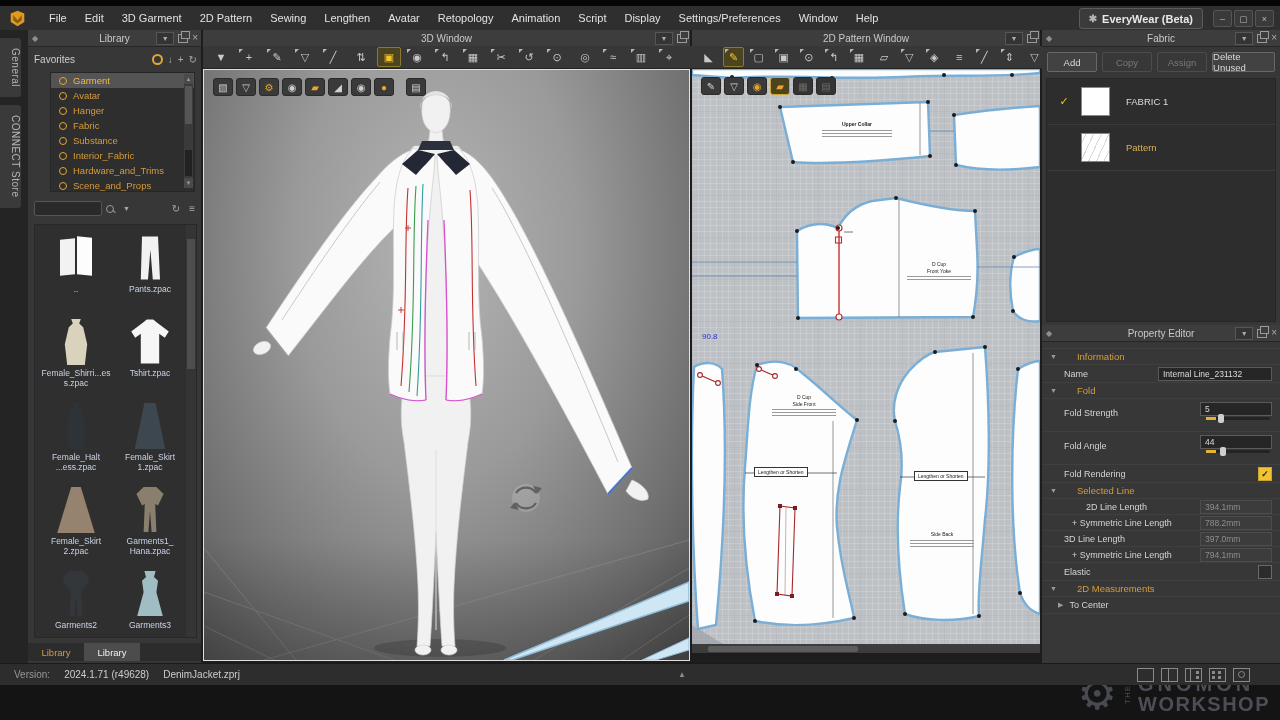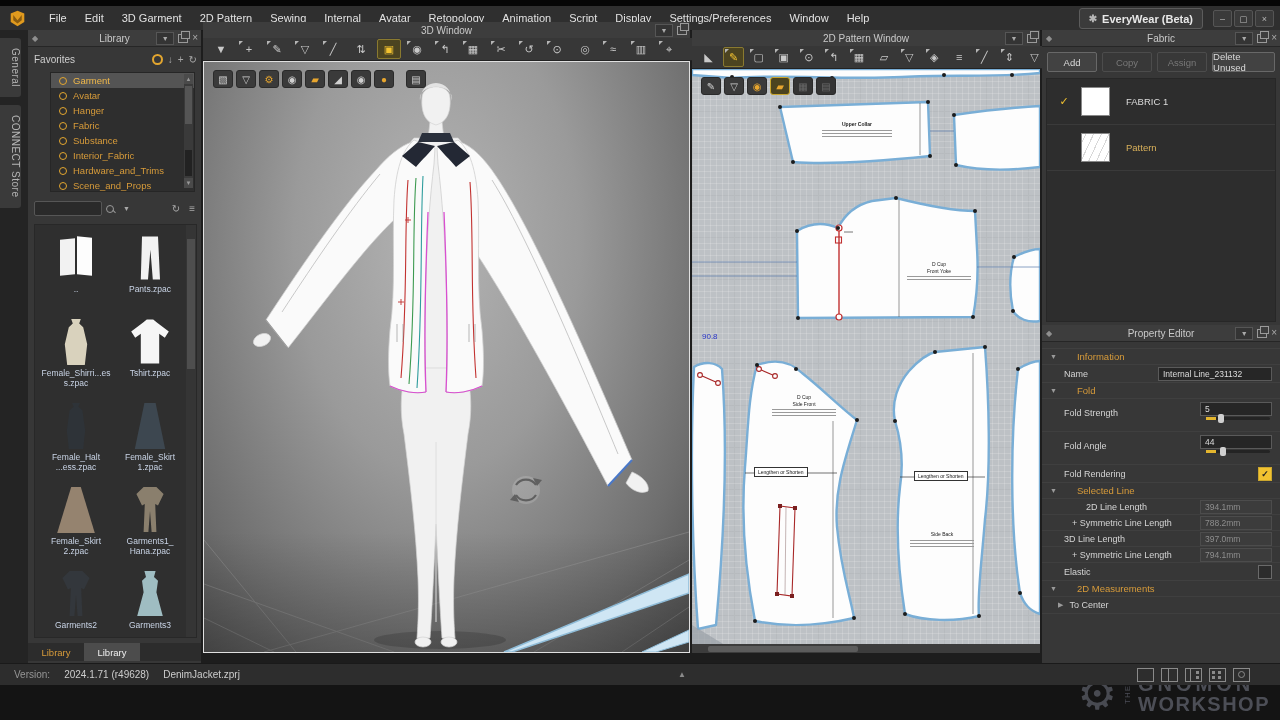--- a/index.html
+++ b/index.html
@@ -80,21 +80,21 @@
   #lib-tabs{position:absolute;left:0;bottom:2px;display:flex;height:18px;width:173px;background:#2c2c2c;}
   .lib-tab{width:56px;font-size:9.5px;display:flex;align-items:center;justify-content:center;color:#d79b3a;}
   .lib-tab.active{background:#4c4c4c;color:#efefef;}
   
   .toolbar{height:22px;background:#373737;border-bottom:1px solid #222;display:flex;align-items:center;padding-left:6px;gap:4px;}
   .tool{width:22px;height:18px;display:flex;align-items:center;justify-content:center;color:#c9c9c9;font-size:11px;
         position:relative;border:1px solid transparent;border-radius:2px;}
   .tool.fly::before{content:"";position:absolute;left:1px;top:1px;border-top:4px solid #b5b5b5;border-right:4px solid transparent;}
   .tool.selected{background:#4c4420;border-color:#8a7a30;color:#f2c230;}
   
-  #w3d{left:203px;top:22px;width:487px;height:631px;}
+  #w3d{left:203px;top:30px;width:487px;height:631px;}
   #vp3d{position:absolute;left:0;top:39px;width:485px;height:590px;border:1px solid #e0e0e0;
         background:radial-gradient(ellipse at 48% 30%, #b4b4b4 0%, #9a9a9a 40%, #6e6e6e 78%, #4f4f4f 100%);}
   .overlay-bar{position:absolute;left:9px;top:8px;display:flex;gap:3px;z-index:4;}
   .ov{width:18px;height:16px;background:#3a3a3a;border:1px solid #2a2a2a;border-radius:3px;color:#d0d0d0;
       font-size:10px;display:flex;align-items:center;justify-content:center;}
   .ov.accent{color:#e8a62e;}
   .ov.disabled{color:#6a6a6a;background:#343434;}
   .ov.selbox{border-color:#caa62e;background:#4c4420;}
   .ov.gap{margin-left:9px;}
   
@@ -177,21 +177,21 @@
     <svg id="logo" viewBox="0 0 20 20">
       <path d="M2,4 L10,1 L18,4 L18,14 L10,19 L2,14 Z" fill="#e09a1e"></path>
       <path d="M5,6 L10,12 L15,6 L15,12 L10,16 L5,12 Z" fill="#8a5c10"></path>
     </svg>
     <div id="menu-items">
         <div class="menu-item">File</div>
         <div class="menu-item">Edit</div>
         <div class="menu-item">3D Garment</div>
         <div class="menu-item">2D Pattern</div>
         <div class="menu-item">Sewing</div>
-        <div class="menu-item">Internal</div>
+        <div class="menu-item">Lengthen</div>
         <div class="menu-item">Avatar</div>
         <div class="menu-item">Retopology</div>
         <div class="menu-item">Animation</div>
         <div class="menu-item">Script</div>
         <div class="menu-item">Display</div>
         <div class="menu-item">Settings/Preferences</div>
         <div class="menu-item">Window</div>
         <div class="menu-item">Help</div>
       </div>
     <div id="titlebar-right">

